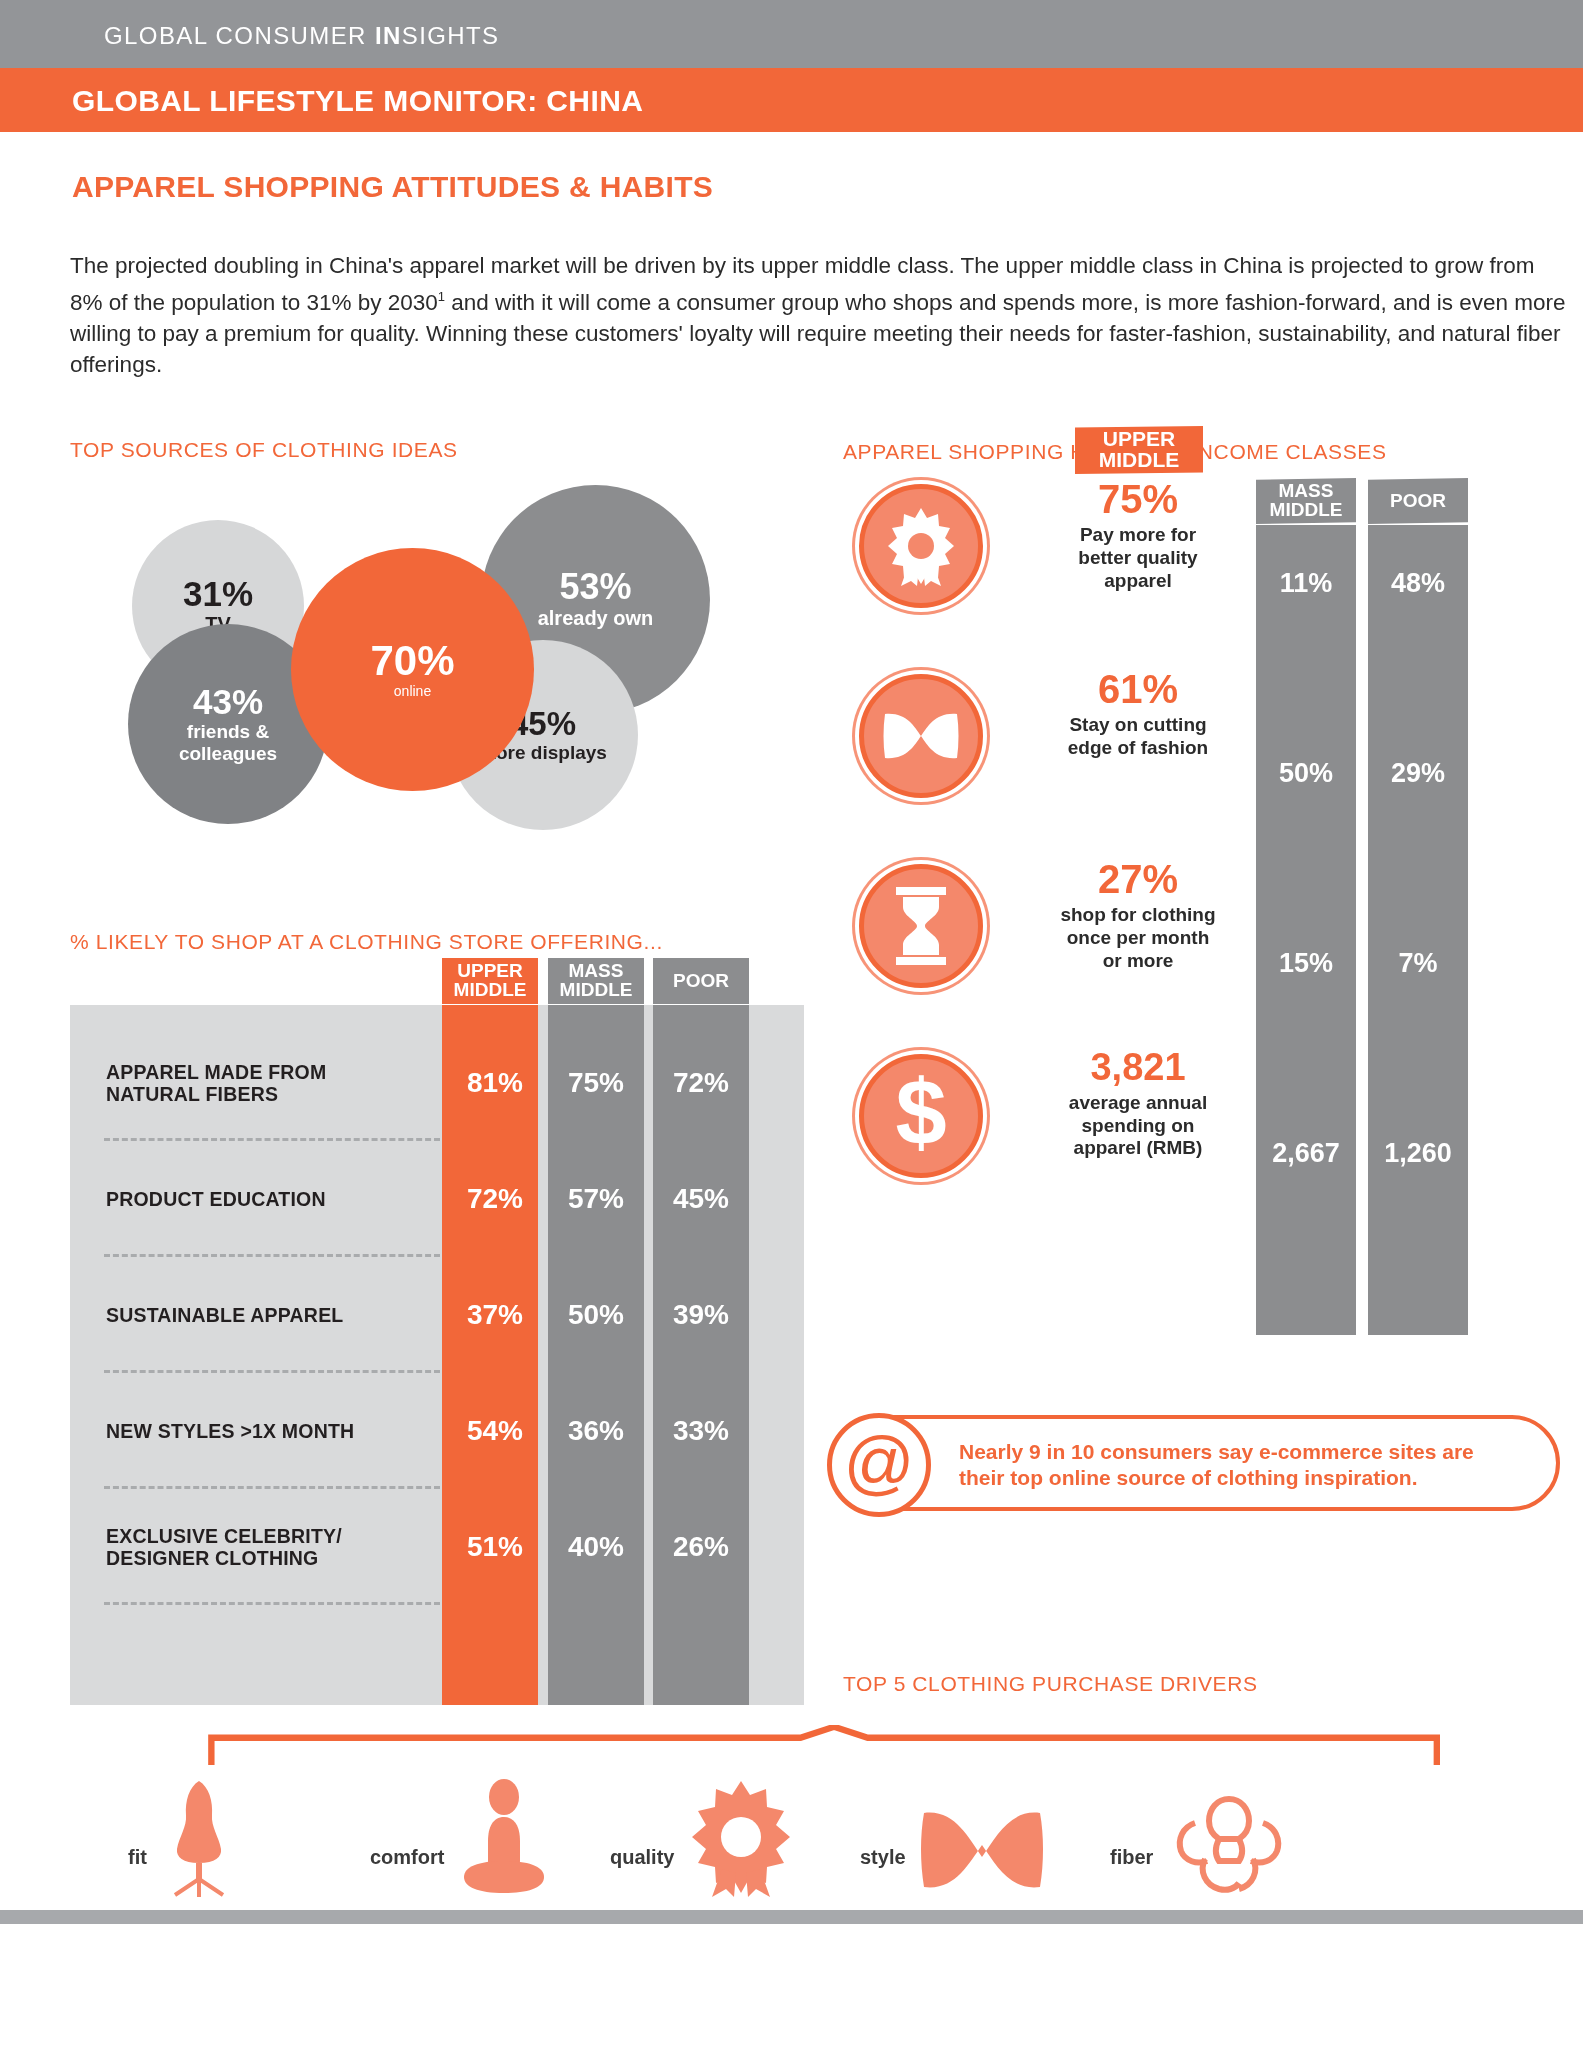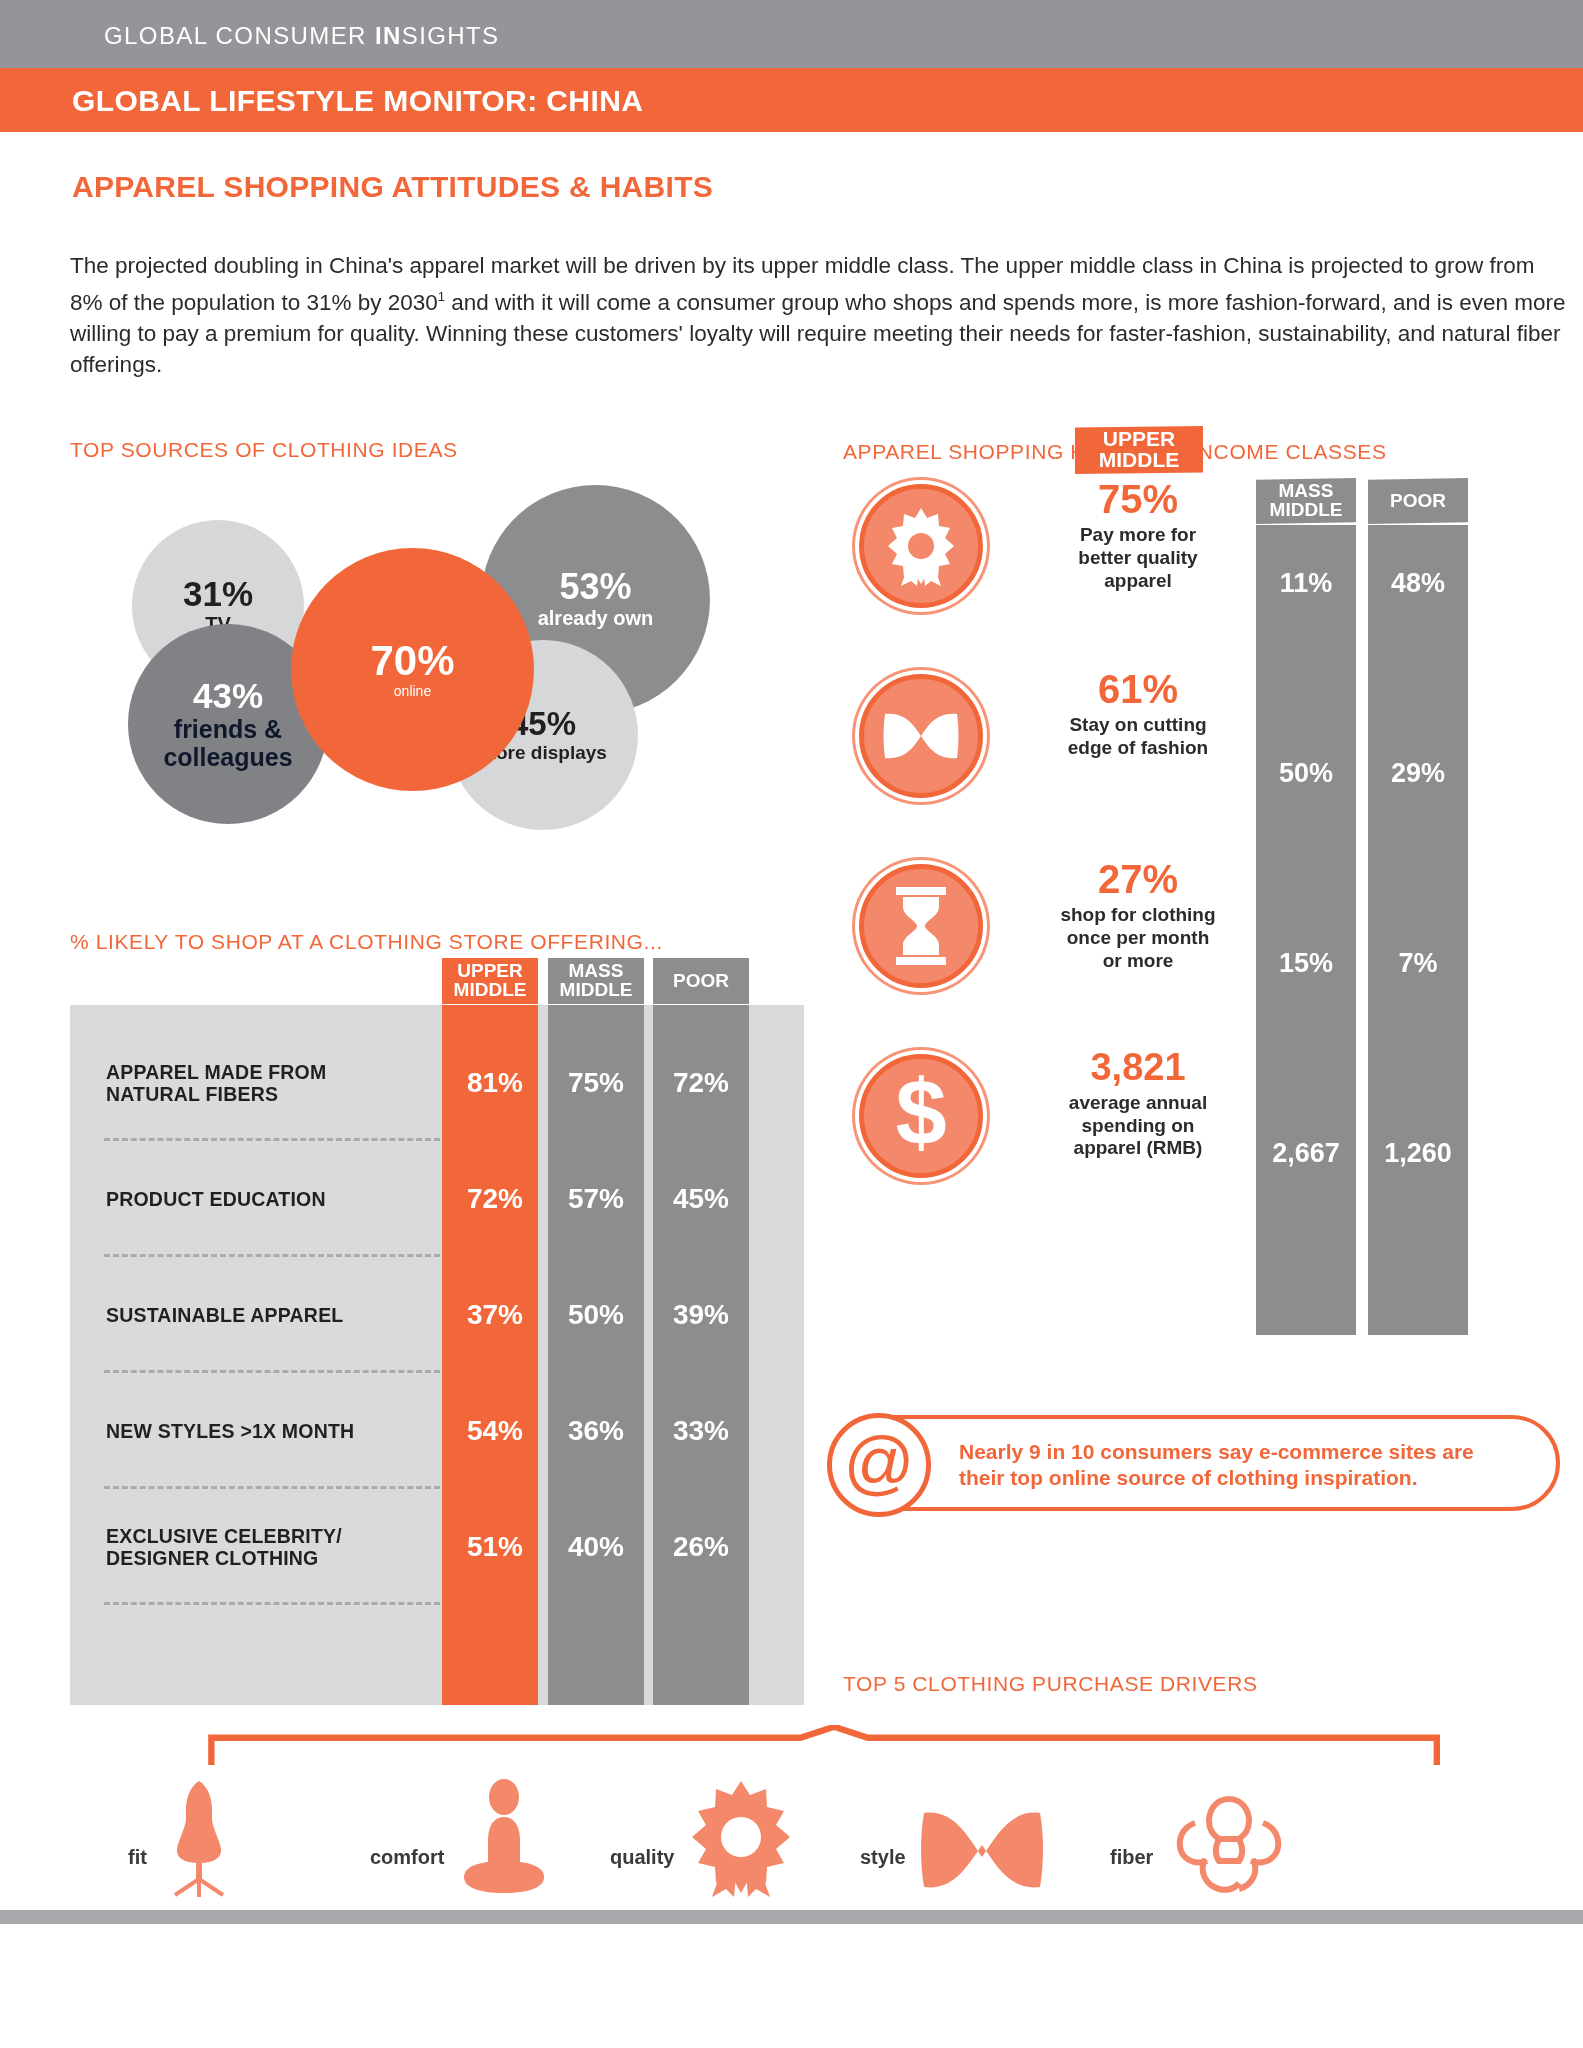--- a/index.html
+++ b/index.html
@@ -66,21 +66,21 @@
   #bub-tv .lbl { font-size:20px; color:#231f20; margin-top:2px;}
 
   
   #bub-own { left:371px; top:15px; width:229px; height:229px; background:#8c8d8f; z-index:1;}
   #bub-own .val { font-size:36px; color:#fff; }
   #bub-own .lbl { font-size:20px; color:#fff; margin-top:2px;}
 
   
   #bub-friends { left:18px; top:154px; width:200px; height:200px; background:#808285; z-index:3;}
   #bub-friends .val { font-size:35px; color:#fff; }
-  #bub-friends .lbl { font-size:25px; color:#0f172a; margin-top:2px;}
+  #bub-friends .lbl { font-size:19px; color:#ffffff; margin-top:2px;}
 
   
   #bub-store { left:338px; top:170px; width:190px; height:190px; background:#d6d7d8; z-index:2;}
   #bub-store .val { font-size:33px; color:#231f20; }
   #bub-store .lbl { font-size:19px; color:#231f20; margin-top:2px;}
 
   
   #bub-online { left:181px; top:78px; width:243px; height:243px; background:#f26739; z-index:4;}
   #bub-online .val { font-size:42px; color:#fff; }
   #bub-online .lbl { font-size:14px; color:#fff; font-weight:400; margin-top:2px;}

